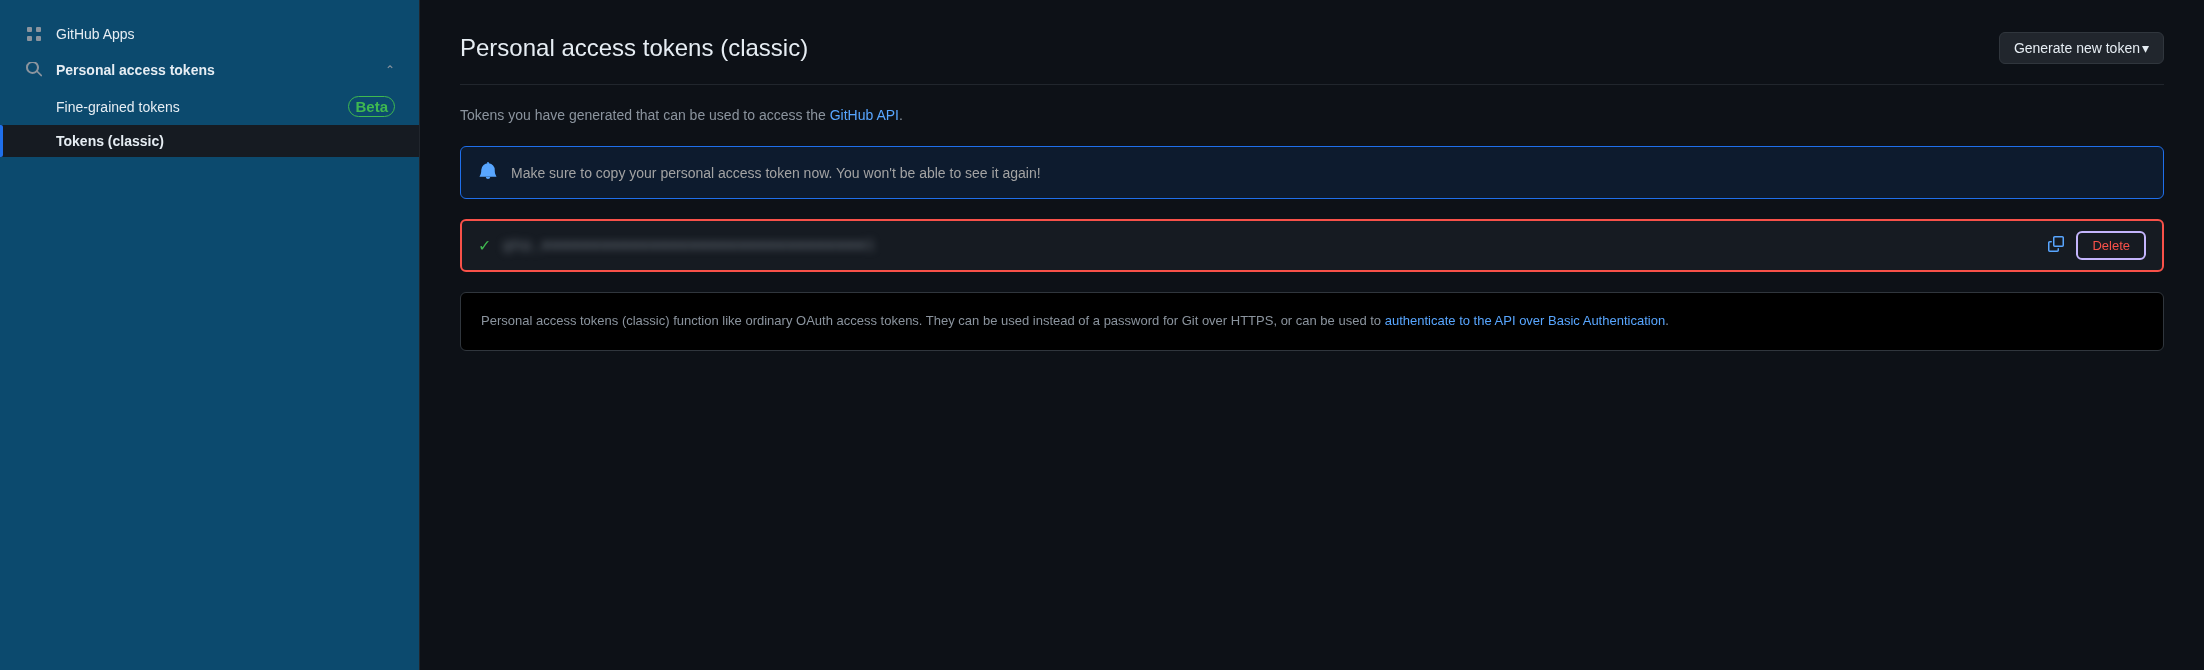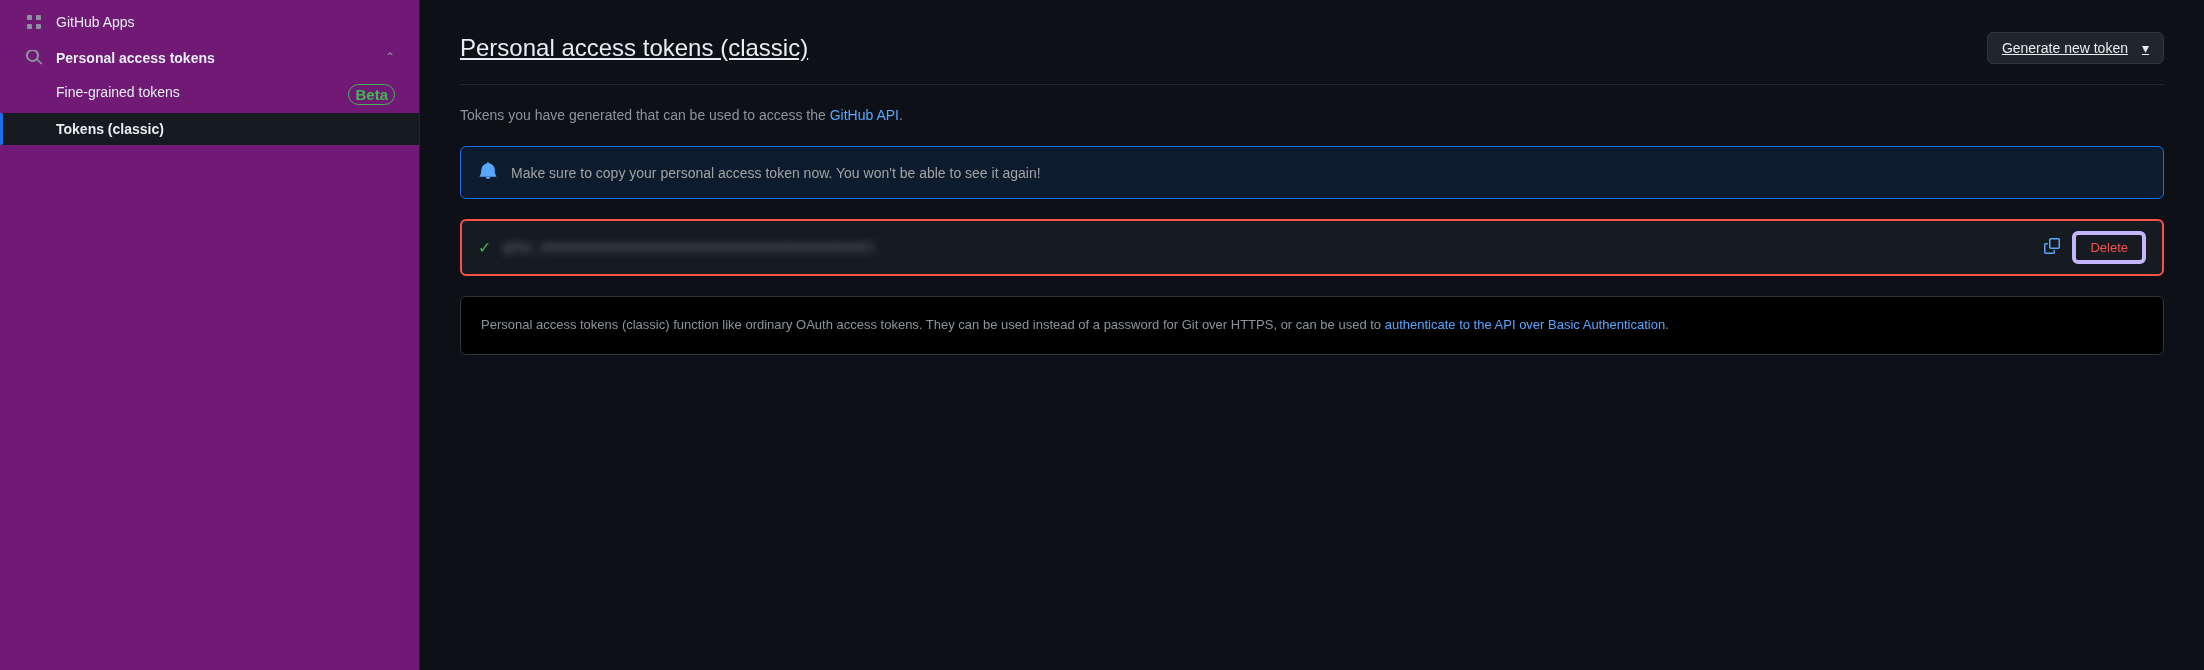--- a/index.html
+++ b/index.html
@@ -8,22 +8,22 @@
       color: #e6edf3;
       font-family: -apple-system, BlinkMacSystemFont, "Segoe UI", Helvetica, Arial, sans-serif;
       font-size: 14px;
       display: flex;
       height: 670px;
       overflow: hidden;
     }
     .sidebar {
       width: 420px;
       min-width: 420px;
-      background-color: #701a75;
-      padding: 4px 0;
+      background-color: #0c4a6e;
+      padding: 16px 0;
       border-right: 1px solid #21262d;
     }
     .sidebar-item {
       display: flex;
       align-items: center;
       gap: 12px;
       padding: 8px 24px;
       cursor: pointer;
       color: #e6edf3;
       font-size: 14px;
@@ -52,20 +52,21 @@
       width: 20px;
       height: 20px;
       display: flex;
       align-items: center;
       justify-content: center;
       color: #8b949e;
       flex-shrink: 0;
     }
     .sidebar-label-row {
       display: flex;
+      align-items: center;
       justify-content: space-between;
       flex: 1;
     }
     .beta-badge {
       background-color: transparent;
       border: 1px solid #3fb950;
       color: #3fb950;
       font-size: 15px;
       padding: 1px 6px;
       border-radius: 20px;
@@ -79,38 +80,37 @@
     .main-content {
       flex: 1;
       padding: 32px 40px;
       overflow-y: auto;
     }
     .page-header {
       display: flex;
       align-items: center;
       justify-content: space-between;
       margin-bottom: 20px;
-      text-decoration: underline;
     }
     .page-title {
       font-size: 24px;
       font-weight: 400;
       color: #e6edf3;
     }
     .generate-btn {
       background-color: #21262d;
       color: #e6edf3;
       border: 1px solid #30363d;
       border-radius: 6px;
       padding: 7px 14px;
       font-size: 14px;
       cursor: pointer;
       display: flex;
       align-items: center;
-      gap: 14px;
+      gap: 2px;
       font-weight: 500;
     }
     .divider {
       border: none;
       border-top: 1px solid #21262d;
       margin-bottom: 20px;
     }
     .description-text {
       color: #8b949e;
       margin-bottom: 20px;
@@ -165,21 +165,21 @@
     }
     .token-copy-icon {
       color: #58a6ff;
       font-size: 16px;
       cursor: pointer;
       flex-shrink: 0;
     }
     .delete-btn {
       background-color: transparent;
       color: #f85149;
-      border: 4px solid #c4b5fd;
+      border: 2px solid #c4b5fd;
       border-radius: 6px;
       padding: 5px 14px;
       font-size: 13px;
       cursor: pointer;
       font-weight: 500;
       flex-shrink: 0;
     }
     .info-box {
       background-color: #000000;
       border: 1px solid #30363d;

